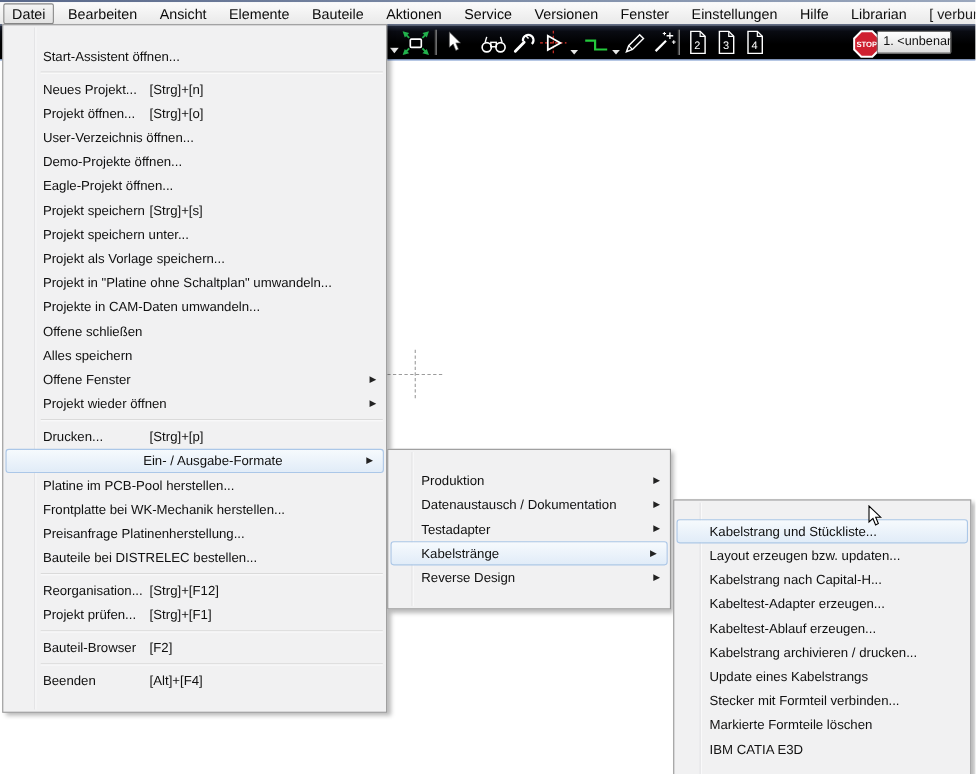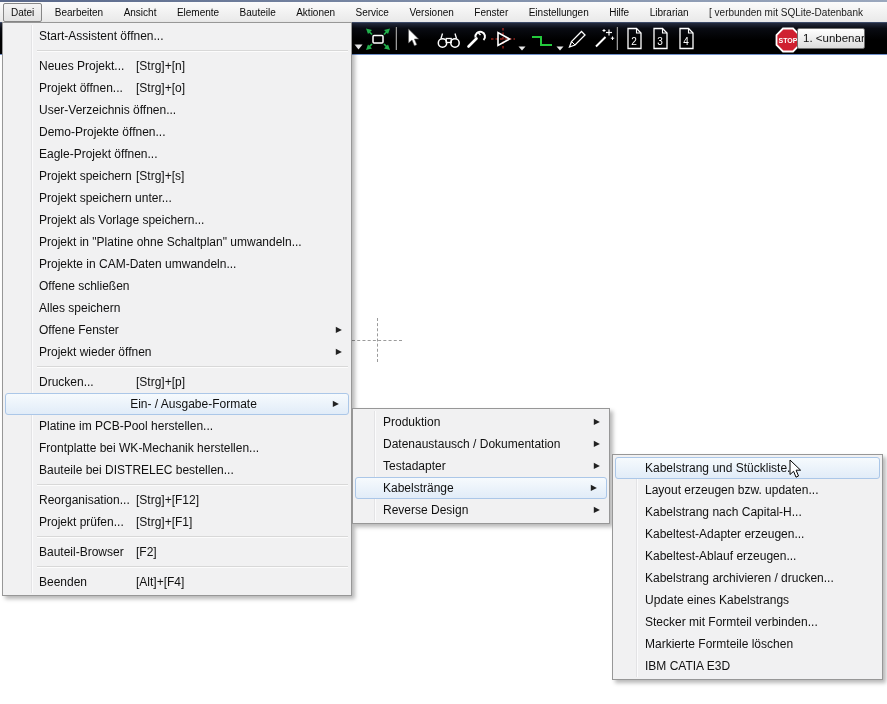--- a/index.html
+++ b/index.html
@@ -5,21 +5,21 @@
   html,body{margin:0;padding:0;background:#fff;}
   .screen{position:relative;width:887px;height:704px;background:#ffffff;overflow:hidden;
           font-family:"Liberation Sans",sans-serif;-webkit-font-smoothing:antialiased;}
   
   .top-edge{position:absolute;top:0;left:0;right:0;height:2px;
             background:linear-gradient(90deg,#59688a,#8493ad 60%,#9aa7bd);}
   
   .menubar{position:absolute;top:2px;left:0;right:0;height:20px;
            background:linear-gradient(#fbfbfb,#e9e9e9);white-space:nowrap;overflow:hidden;
            padding-left:3px;box-sizing:border-box;}
-  .mb{display:inline-block;font-size:10px;line-height:15px;padding:1px 7px;margin-top:1px;
+  .mb{display:inline-block;font-size:13px;line-height:15px;padding:1px 7px;margin-top:1px;
       color:#0a0a0a;border:1px solid transparent;vertical-align:top;}
   .mb.active{border:1px solid #878787;border-radius:2px;
              background:linear-gradient(#f4f4f4,#e2e2e2);}
   .mb.status{color:#1a1a1a;}
   
   .toolbar{position:absolute;top:22px;left:0;width:887px;height:33px;box-sizing:border-box;
            background:linear-gradient(180deg,#232a3d 0%,#090b12 18%,#000 55%,#000 100%);
            border-top:1px solid #3c4a68;border-bottom:1px solid #6f8fc9;}
   .ti{position:absolute;display:block;}
   .tsep{position:absolute;top:4px;width:1px;height:23px;background:#9a9a9a;
@@ -27,21 +27,21 @@
   .pagefield{position:absolute;left:797px;top:5px;width:68px;height:21px;box-sizing:border-box;
              background:linear-gradient(#ffffff,#dcdcdc);border:1px solid #6f6f6f;border-radius:2px;
              font-size:11.5px;line-height:18px;padding:0 5px;color:#101010;white-space:nowrap;overflow:hidden;}
   
   .cross-h{position:absolute;left:352px;top:340px;width:50px;height:0;
            border-top:1px dashed #9b9b9b;z-index:3;}
   .cross-v{position:absolute;left:377px;top:318px;width:0;height:44px;
            border-left:1px dashed #9b9b9b;z-index:3;}
   
   .menu{position:absolute;background:#f1f1f2;border:1px solid #979797;
-        box-shadow:3px 3px 4px rgba(0,0,0,.28);padding:2px 0;box-sizing:border-box;
+        box-shadow:3px 3px 4px rgba(0,0,0,.28);padding:17px 0;box-sizing:border-box;
         font-size:12px;color:#101010;}
   .gutter{position:absolute;top:2px;bottom:2px;width:1px;background:#e3e3e5;
           box-shadow:1px 0 0 #fbfbfc;}
   .mi{position:relative;height:22px;line-height:22px;white-space:nowrap;}
   .mi.hl{height:20px;line-height:20px;margin:0 2px;border:1px solid #abc7e8;border-radius:3px;
          background:linear-gradient(#f6fafd,#e1ecf8);}
   .msep{position:relative;height:8px;}
   .msep::after{content:"";position:absolute;top:3px;left:34px;right:3px;
                border-top:1px solid #d8d8d8;border-bottom:1px solid #fcfcfc;}
   .sc{position:absolute;left:133px;top:0;}
@@ -215,20 +215,21 @@
     <div class="mi"><span>Projekte in CAM-Daten umwandeln...</span></div>
     <div class="mi"><span>Offene schließen</span></div>
     <div class="mi"><span>Alles speichern</span></div>
     <div class="mi"><span>Offene Fenster</span><span class="arr">▶</span></div>
     <div class="mi"><span>Projekt wieder öffnen</span><span class="arr">▶</span></div>
     <div class="msep"></div>
     <div class="mi"><span>Drucken...</span><span class="sc">[Strg]+[p]</span></div>
     <div class="mi hl"><span>Ein- / Ausgabe-Formate</span><span class="arr">▶</span></div>
     <div class="mi"><span>Platine im PCB-Pool herstellen...</span></div>
     <div class="mi"><span>Frontplatte bei WK-Mechanik herstellen...</span></div>
+    <div class="mi"><span>Preisanfrage Platinenherstellung...</span></div>
     <div class="mi"><span>Bauteile bei DISTRELEC bestellen...</span></div>
     <div class="msep"></div>
     <div class="mi"><span>Reorganisation...</span><span class="sc">[Strg]+[F12]</span></div>
     <div class="mi"><span>Projekt prüfen...</span><span class="sc">[Strg]+[F1]</span></div>
     <div class="msep"></div>
     <div class="mi"><span>Bauteil-Browser</span><span class="sc">[F2]</span></div>
     <div class="msep"></div>
     <div class="mi"><span>Beenden</span><span class="sc">[Alt]+[F4]</span></div>
   </div>
 

